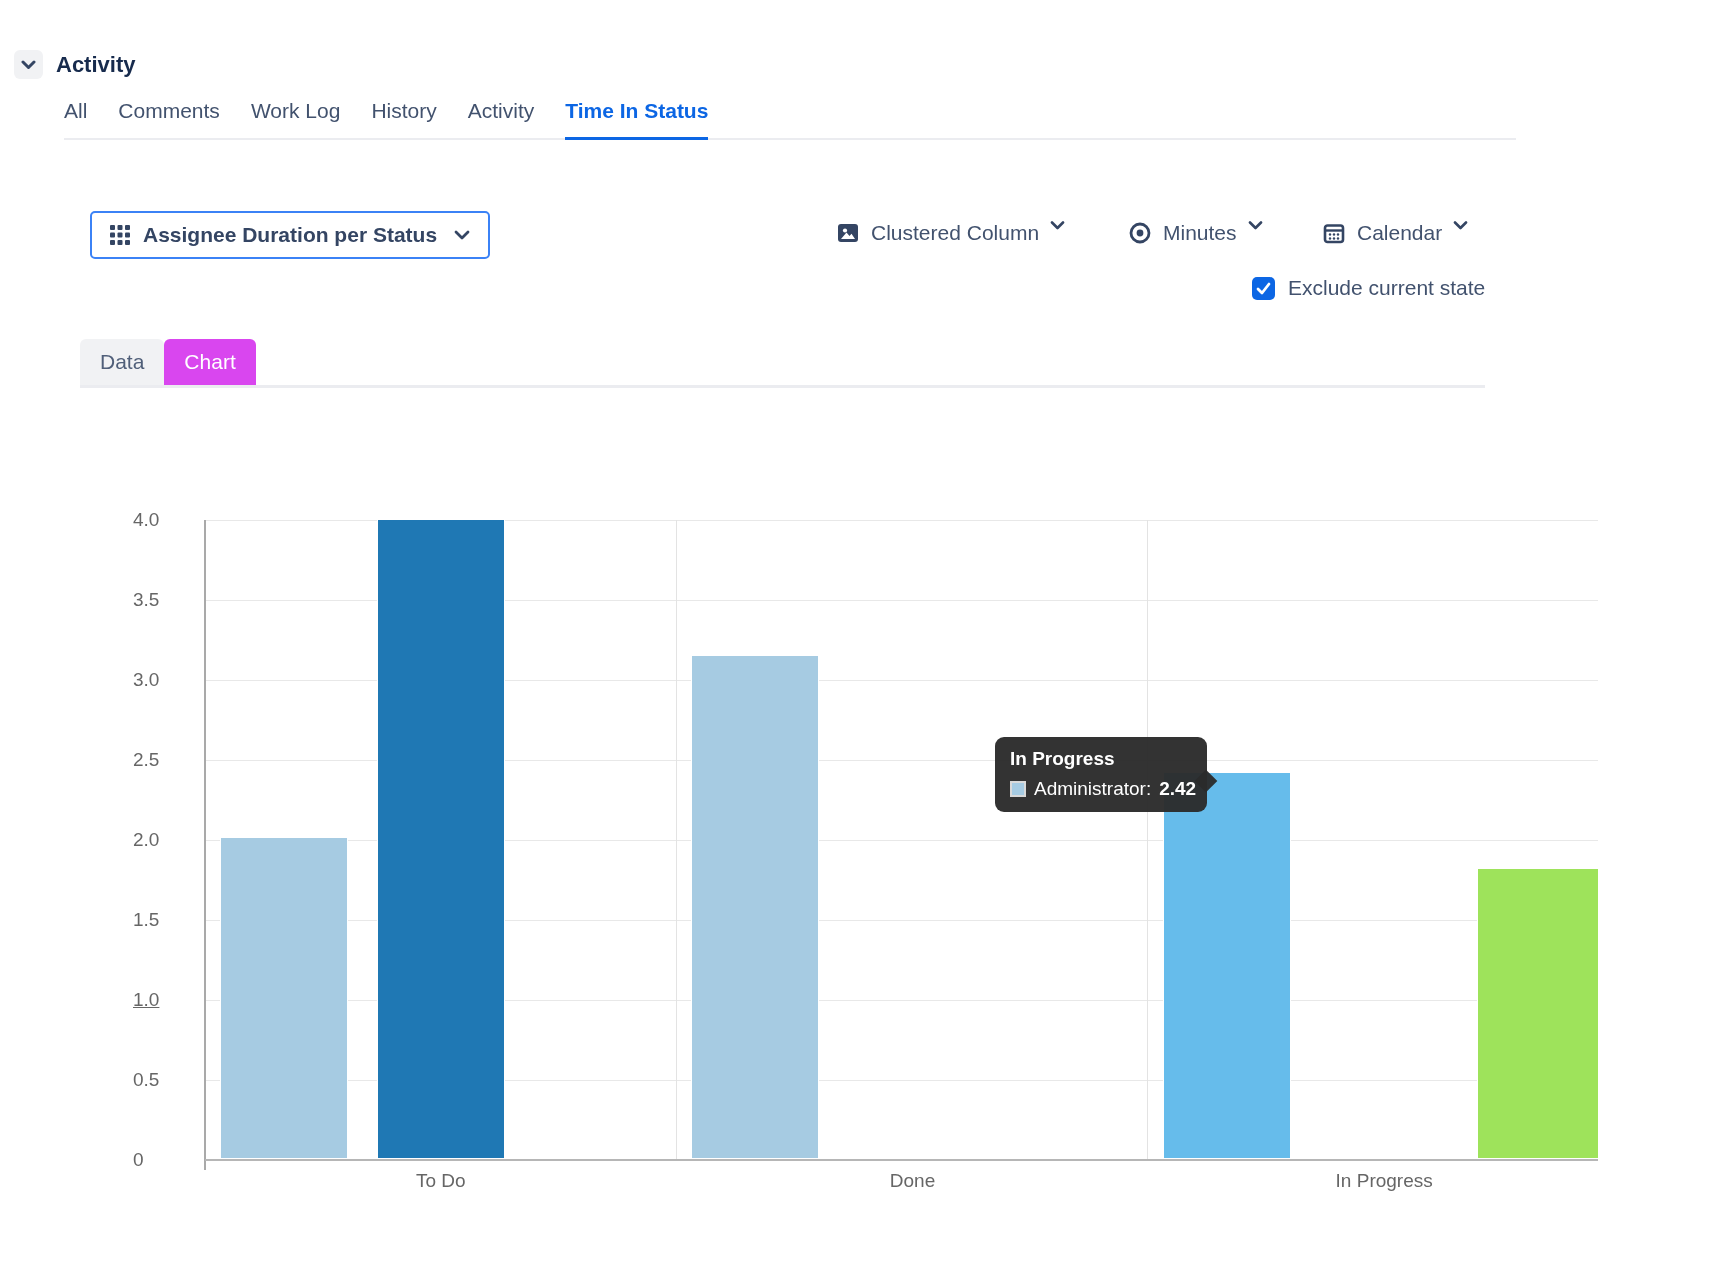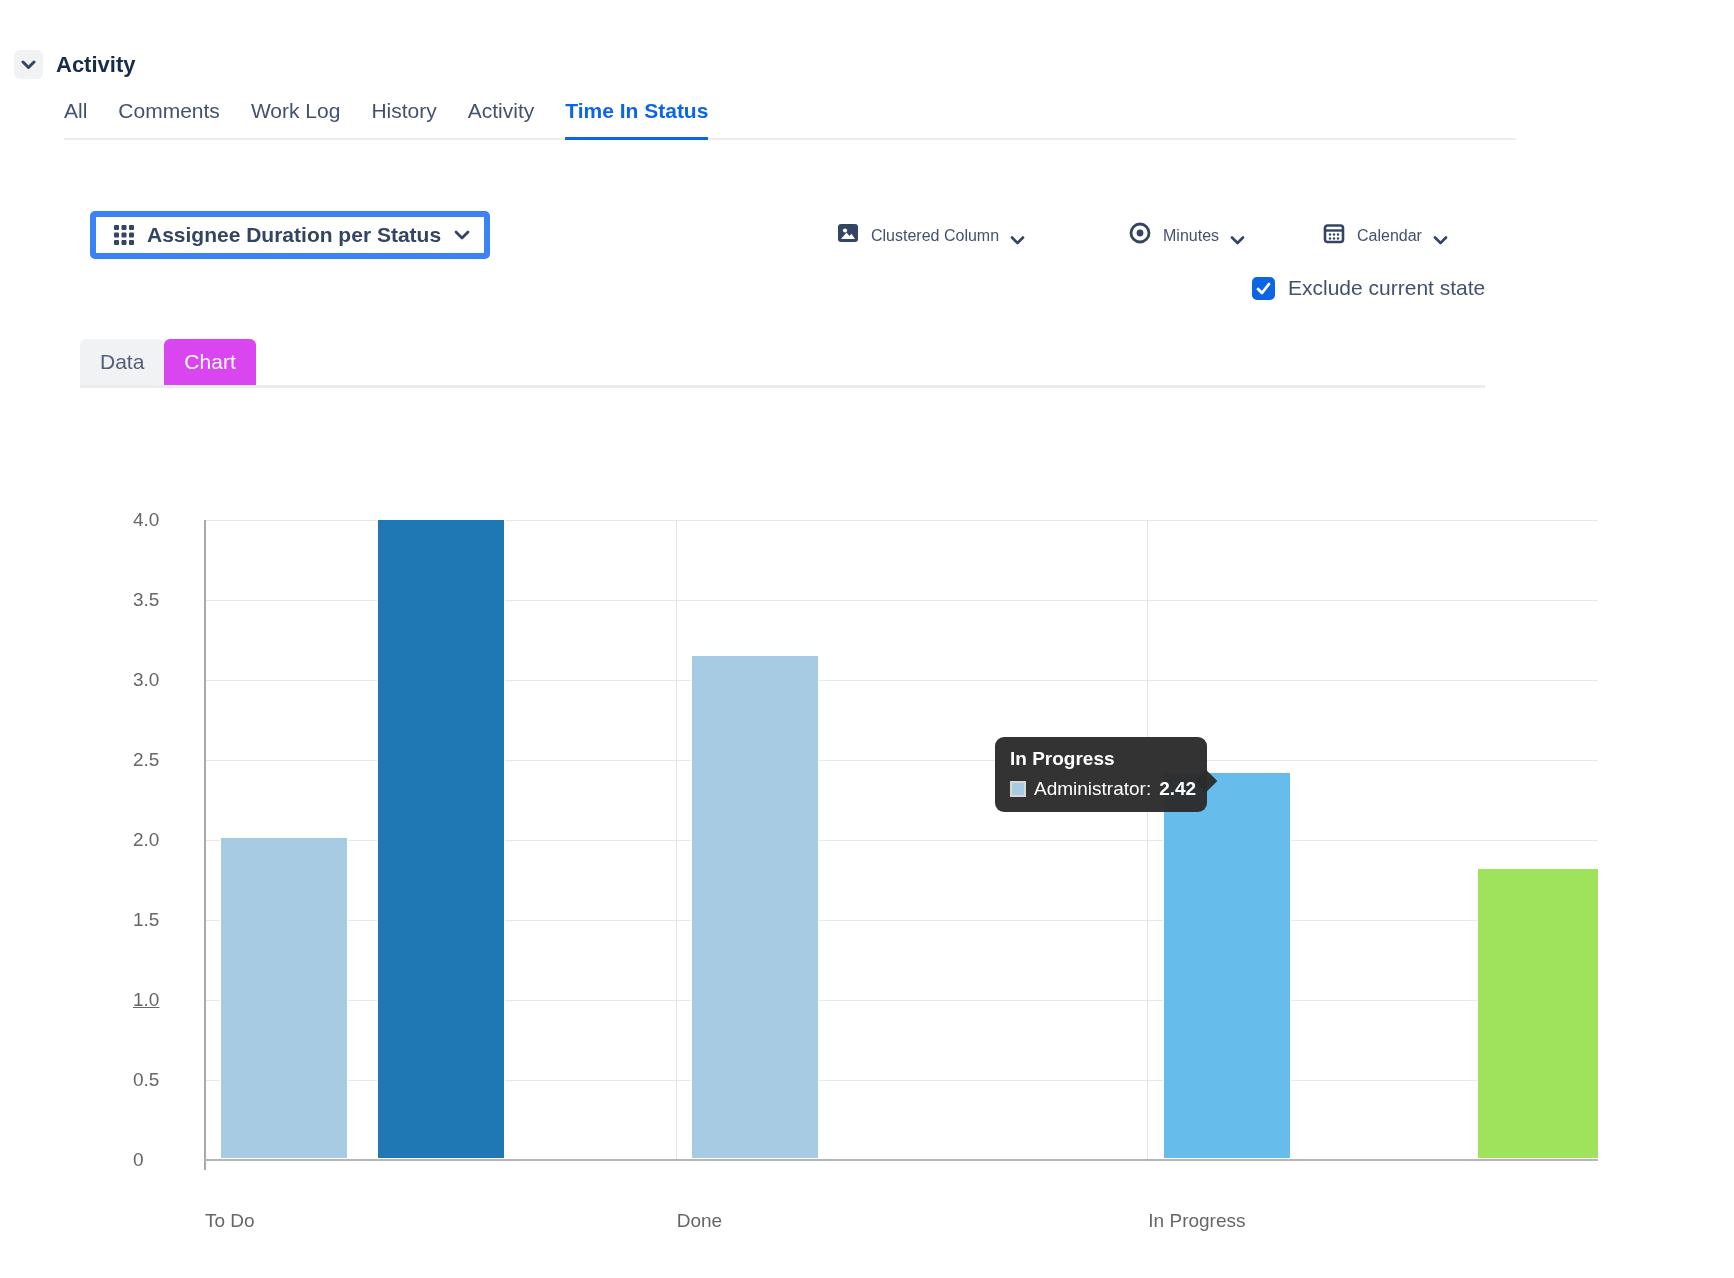--- a/index.html
+++ b/index.html
@@ -11,25 +11,25 @@
   .activity-header { position:absolute; left:14px; top:50px; display:flex; align-items:center; gap:13px; }
   .collapse-btn { width:29px; height:29px; border-radius:6px; background:#F1F2F4; display:flex; align-items:center; justify-content:center; cursor:pointer; border:none; }
   .page-title { font-size:22px; font-weight:600; color:#172B4D; }
 
   
   .activity-tabs { position:absolute; left:64px; top:99px; width:1452px; display:flex; gap:31px; border-bottom:2px solid #EBECF0; }
   .a-tab { font-size:21px; color:#42526E; padding-bottom:14px; border-bottom:3px solid transparent; margin-bottom:-2px; cursor:pointer; white-space:nowrap; }
   .a-tab.active { color:#0C66E4; border-bottom-color:#0C66E4; font-weight:600; }
 
   
-  .report-btn { position:absolute; left:90px; top:211px; width:400px; height:48px; display:flex; align-items:center; gap:13px; padding:0 18px; background:#fff; border:6px solid #3b82f6; border-radius:5px; cursor:pointer; }
+  .report-btn { position:absolute; left:90px; top:211px; width:400px; height:48px; display:flex; align-items:center; gap:13px; padding:0 18px; background:#fff; border:2px solid #3b82f6; border-radius:5px; cursor:pointer; }
   .report-btn .label { font-size:21px; font-weight:700; color:#344563; white-space:nowrap; }
   .report-btn .chev { margin-left:auto; display:flex; }
 
-  .control { position:absolute; top:221px; display:flex; align-items:flex-end; gap:11px; font-size:16px; color:#42526E; cursor:pointer; }
+  .control { position:absolute; top:221px; display:flex; align-items:flex-start; gap:11px; font-size:21px; color:#42526E; cursor:pointer; }
   .control.chart-type { left:836px; }
   .control.unit { left:1128px; }
   .control.calendar { left:1322px; }
 
   .exclude { position:absolute; left:1252px; top:276px; display:flex; align-items:center; gap:13px; cursor:pointer; }
   .checkbox { width:23px; height:23px; border-radius:5px; background:#0C66E4; display:flex; align-items:center; justify-content:center; }
   .exclude .label { font-size:21px; color:#42526E; }
 
   
   .view-tabs { position:absolute; left:80px; top:339px; display:flex; }
@@ -46,21 +46,21 @@
 
   .plot { position:absolute; left:205px; top:520px; width:1415px; height:640px; }
   .gridline-h { position:absolute; left:0; width:100%; height:1px; background:#E8E8E8; z-index:0; }
   .gridline-v { position:absolute; top:0; width:1px; height:100%; background:#E3E3E3; z-index:0; }
   .y-axis-line { position:absolute; left:-1px; top:0; width:2px; height:650px; background:#A9A9A9; z-index:2; }
   .x-axis-line { position:absolute; left:0; top:639px; width:100%; height:2px; background:#B6B6B6; z-index:2; }
   .y-tick-label { position:absolute; left:-72px; width:56px; font-size:19px; color:#666666; }
   .bar { position:absolute; bottom:1px; width:128px; border:1px solid #FFFFFF; z-index:1; }
 
   .x-labels { position:absolute; left:205px; top:1170px; width:1415px; display:flex; }
-  .x-label { flex:1; font-size:19px; color:#666666;margin-top:40px; }
+  .x-label { flex:1; text-align:center; font-size:19px; color:#666666; }
 
   
   .tooltip { position:absolute; left:790px; top:217px; width:212px; background:rgba(43,43,43,0.96); border-radius:9px; z-index:5; color:#fff; padding:11px 15px 12px 15px; }
   .tooltip::after { content:""; position:absolute; right:-7px; top:36px; width:16px; height:16px; background:rgba(43,43,43,0.96); transform:rotate(45deg); }
   .tooltip-title { font-size:19px; font-weight:700; margin-bottom:8px; }
   .tooltip-row { display:flex; align-items:center; gap:8px; font-size:19px; }
   .tooltip-swatch { width:16px; height:16px; border:2px solid #D9D9D9; flex:none; }
   .tooltip-value { font-weight:700; }
 
   svg { display:block; }

